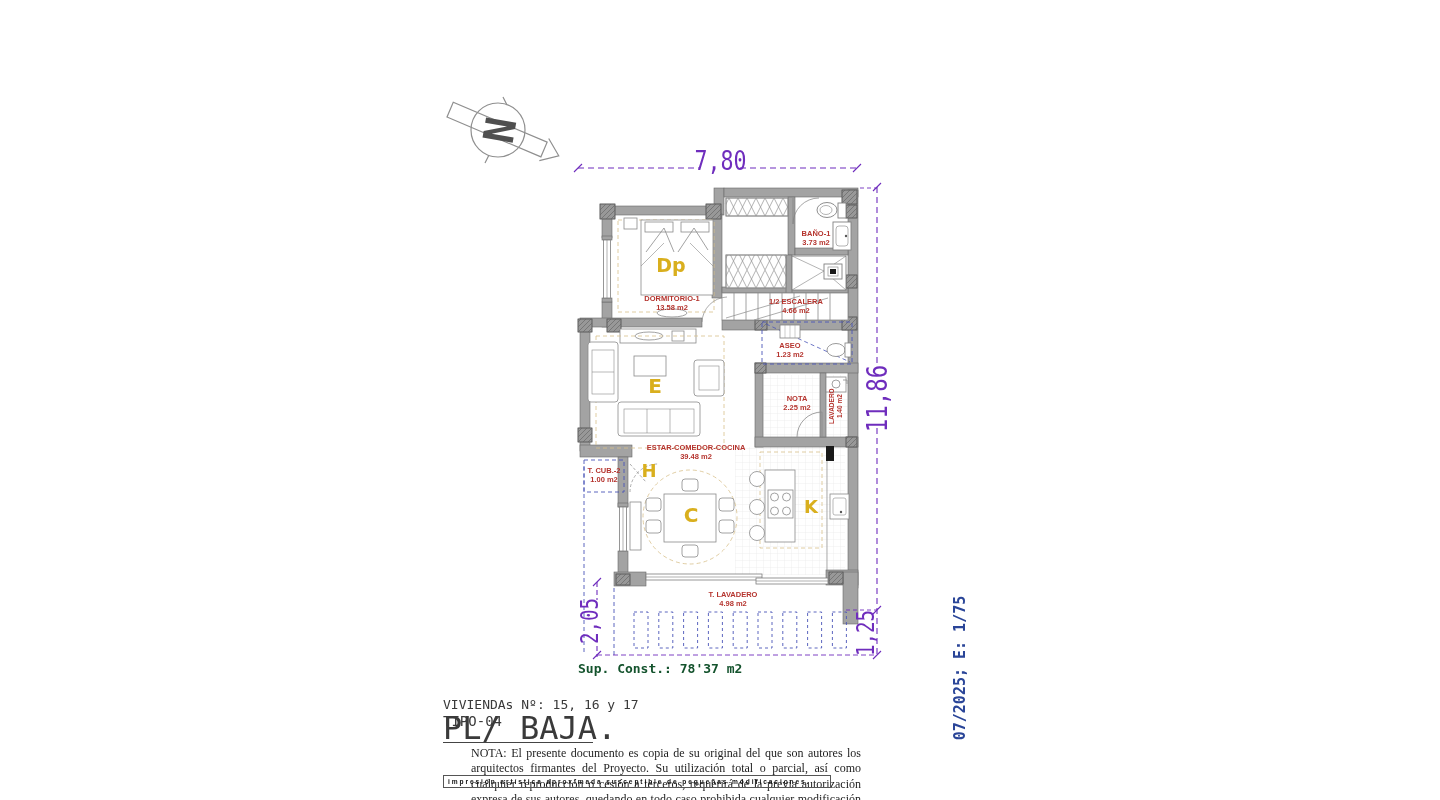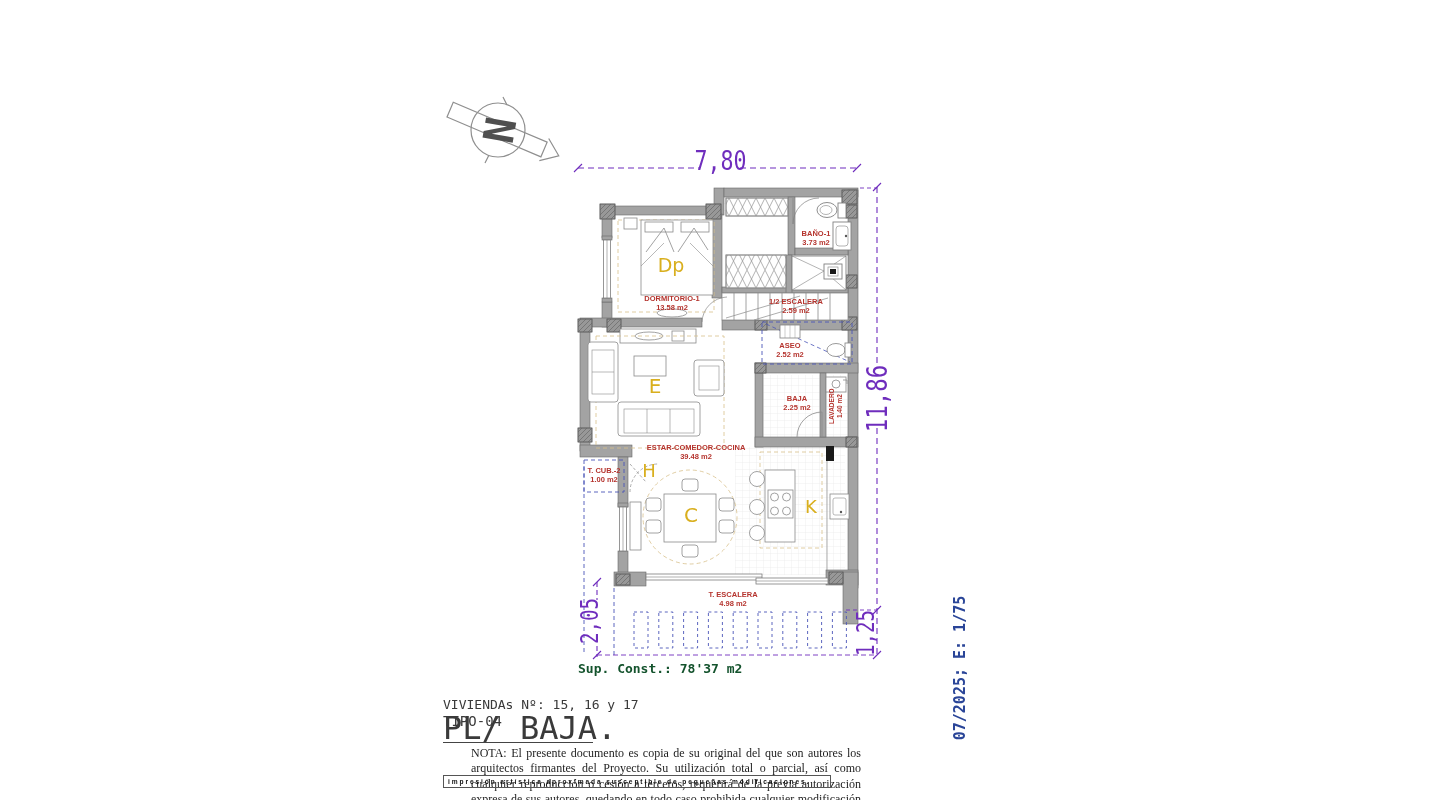--- a/index.html
+++ b/index.html
@@ -3,21 +3,21 @@
 <meta charset="utf-8">
 <style>
   html,body{margin:0;padding:0;background:#fff;}
   #canvas{position:relative;width:1440px;height:800px;background:#ffffff;overflow:hidden;
           font-family:"Liberation Sans",sans-serif;}
   svg{position:absolute;left:0;top:0;}
   
   .rlabel{position:absolute;text-align:center;color:#b5342e;font-weight:bold;
           font-size:7.5px;line-height:1.25;font-family:"Liberation Sans",sans-serif;}
   
-  .gold{position:absolute;color:#d9af1e;font-weight:normal;font-size:20px;
+  .gold{position:absolute;color:#d9af1e;font-weight:bold;font-size:20px;
         font-family:"DejaVu Sans",sans-serif;transform:translate(-50%,-50%);}
   
   .dim{color:#6f2dbd;font-family:"DejaVu Sans Mono",monospace;}
   .dimtop{position:absolute;text-align:center;font-size:27px;transform:scaleX(.8);}
   .vtext{position:absolute;display:flex;align-items:center;justify-content:center;}
   .vtext>span{white-space:nowrap;}
   .rot{transform:rotate(-90deg) scaleX(.8);}
   .supconst{position:absolute;color:#14532d;font-weight:bold;font-size:13px;
             font-family:"DejaVu Sans Mono",monospace;white-space:nowrap;}
   .tblock{position:absolute;color:#3a3a3a;font-family:"DejaVu Sans Mono",monospace;white-space:nowrap;}
@@ -342,46 +342,46 @@
   <div class="rlabel" style="left:622px;top:294px;width:100px;">
     <div>DORMITORIO-1</div>
       <div>13.58 m2</div>
   </div>
   <div class="rlabel" style="left:786px;top:229px;width:60px;text-align:center;">
     <div>BAÑO-1</div>
       <div>3.73 m2</div>
   </div>
   <div class="rlabel" style="left:756px;top:297px;width:80px;">
     <div>1/2 ESCALERA</div>
-      <div>2.59 m2</div>
+      <div>4.66 m2</div>
   </div>
   <div class="rlabel" style="left:760px;top:341px;width:60px;">
     <div>ASEO</div>
-      <div>2.52 m2</div>
+      <div>1.23 m2</div>
   </div>
   <div class="rlabel" style="left:767px;top:394px;width:60px;">
-    <div>BAJA</div>
+    <div>NOTA</div>
       <div>2.25 m2</div>
   </div>
   <div class="vtext" style="left:820px;top:377px;width:32px;height:58px;">
     <span class="lavrot" style="transform:rotate(-90deg);">
       <div>LAVADERO</div>
         <div>1.40 m2</div>
     </span>
   </div>
   <div class="rlabel" style="left:636px;top:443px;width:120px;">
     <div>ESTAR-COMEDOR-COCINA</div>
       <div>39.48 m2</div>
   </div>
   <div class="rlabel" style="left:579px;top:466px;width:50px;text-align:center;">
     <div>T. CUB.-2</div>
       <div>1.00 m2</div>
   </div>
   <div class="rlabel" style="left:683px;top:590px;width:100px;">
-    <div>T. ESCALERA</div>
+    <div>T. LAVADERO</div>
       <div>4.98 m2</div>
   </div>
 
   <div class="gold" style="left:671px;top:265px;font-size:19px;">Dp</div>
   <div class="gold" style="left:655px;top:386px;">E</div>
   <div class="gold" style="left:649px;top:470px;font-size:18px;">H</div>
   <div class="gold" style="left:691px;top:515px;">C</div>
   <div class="gold" style="left:811px;top:506px;font-size:18px;">K</div>
 
   <div class="supconst" style="left:578px;top:661px;">Sup. Const.: 78'37 m2</div>

